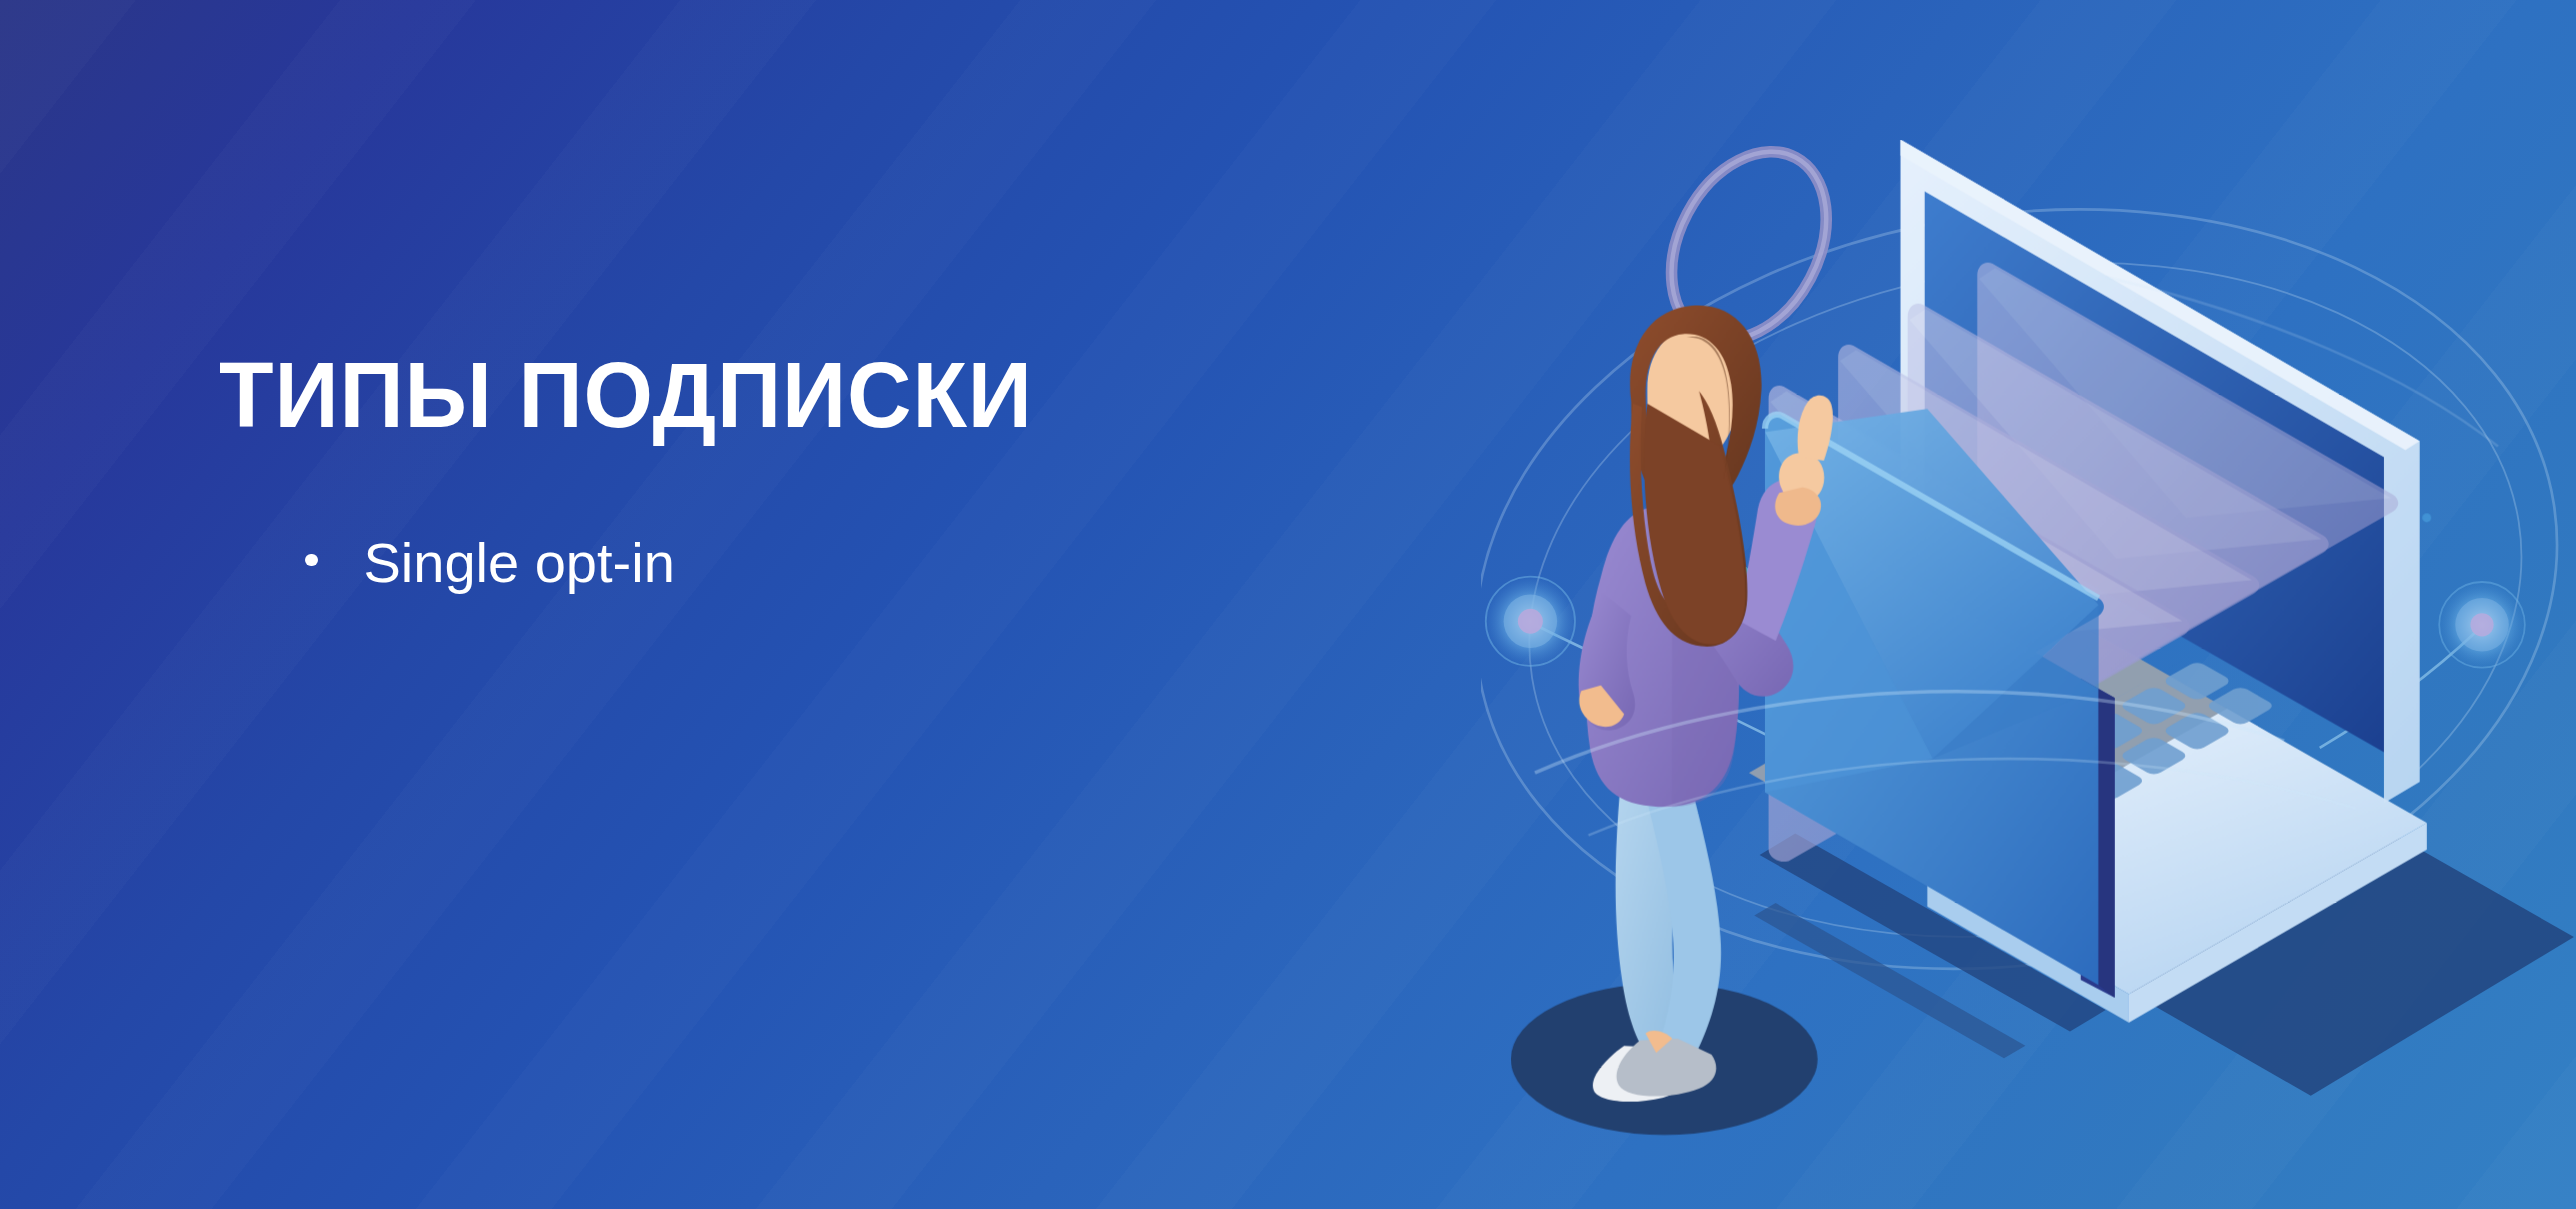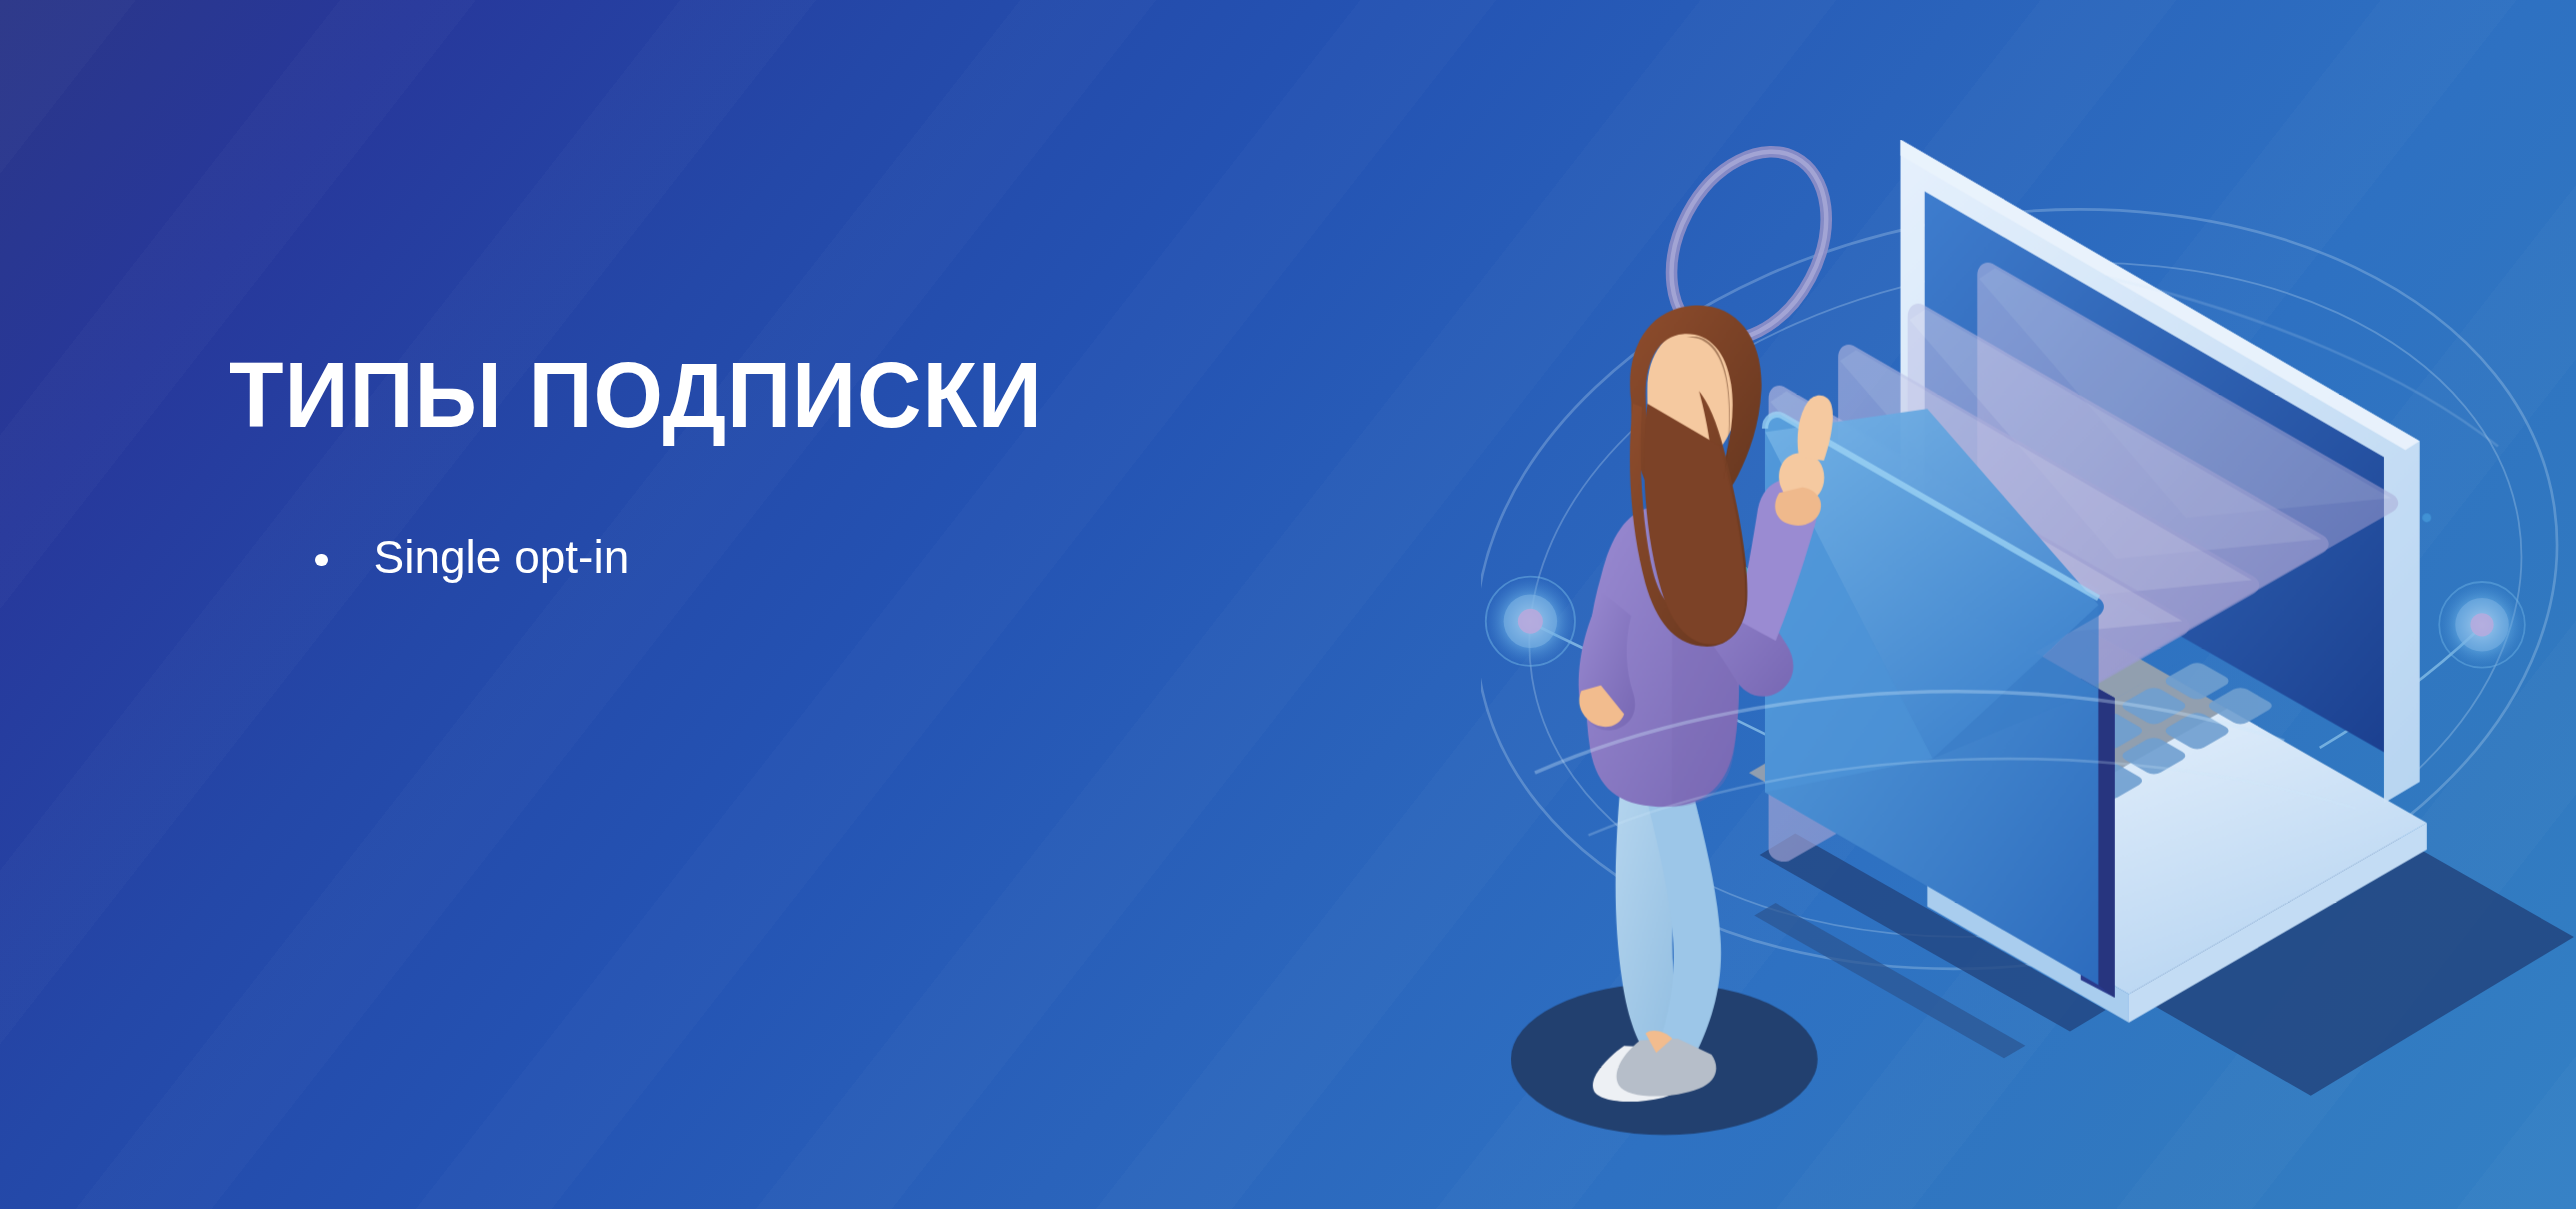--- a/index.html
+++ b/index.html
@@ -32,21 +32,21 @@
         rgba(255,255,255,0.018) 0px,
         rgba(255,255,255,0.018) 107px,
         rgba(255,255,255,0.0) 107px,
         rgba(255,255,255,0.0) 268px);
     pointer-events: none;
   }
 
   
   .text-col {
     position: absolute;
-    left: 229px;
+    left: 219px;
     top: 348px;
     width: 1026px;
   }
   .title {
     color: #ffffff;
     font-size: 93px;
     line-height: 1.02;
     font-weight: 700;
     letter-spacing: 0.9px;
     margin: 0 0 86px 0;
@@ -56,21 +56,21 @@
   }
   .bullets {
     list-style: none;
     margin: 0;
     padding: 0;
   }
   .bullet-row {
     display: flex;
     align-items: flex-start;
     color: #ffffff;
-    font-size: 46px;
+    font-size: 56px;
     line-height: 1.22;
     font-weight: 400;
     margin-bottom: 3.6px;
   }
   .bullet-dot {
     width: 12.5px;
     height: 12.5px;
     border-radius: 50%;
     background: #ffffff;
     flex: 0 0 auto;

